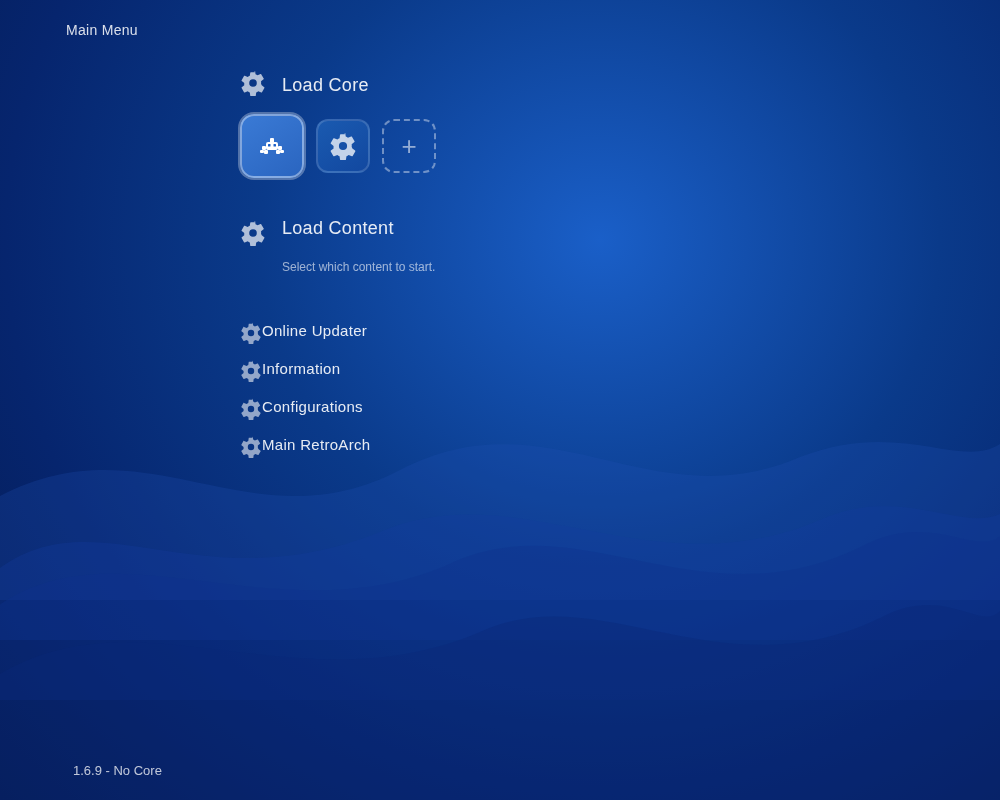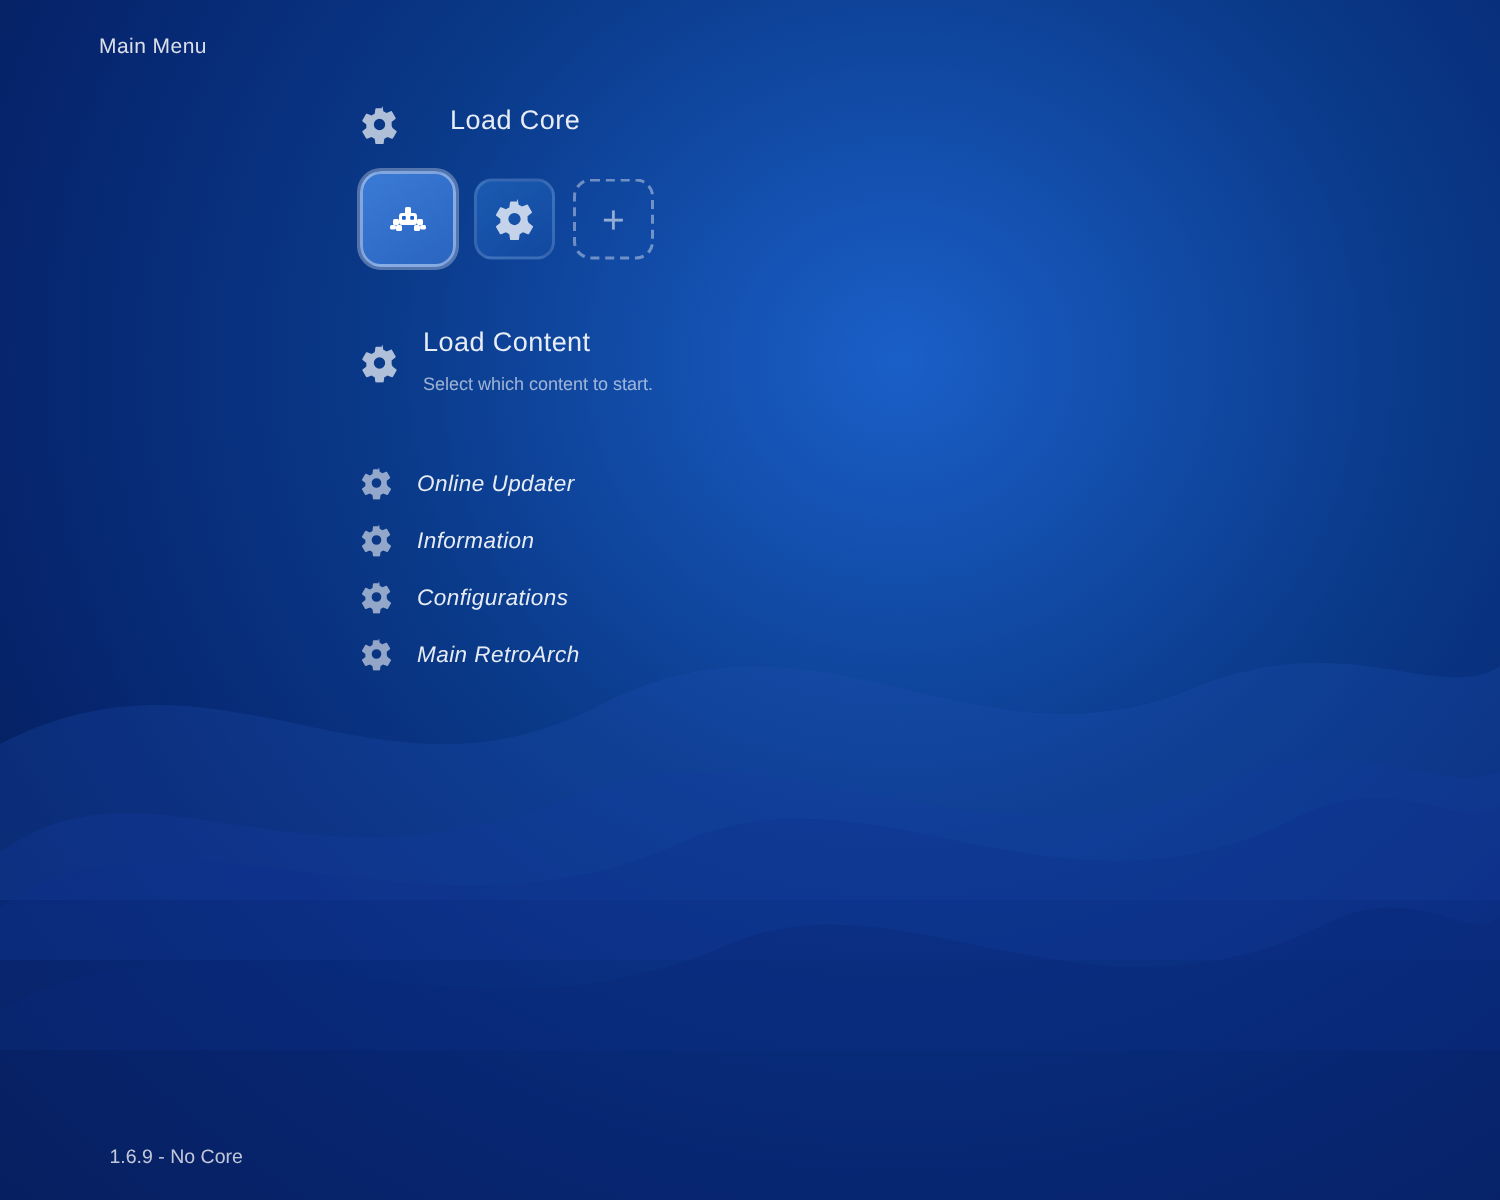--- a/index.html
+++ b/index.html
@@ -68,22 +68,22 @@
     .menu-area {
       position: absolute;
       top: 60px;
       left: 240px;
       width: 500px;
     }
 
     
     .load-core-row {
       display: flex;
-      align-items: flex-start;
-      gap: 34px;
+      align-items: flex-end;
+      gap: 16px;
       padding: 10px 0;
       cursor: pointer;
     }
 
     
     .core-icons-row {
       display: flex;
       align-items: center;
       gap: 12px;
       padding: 8px 0 20px 0;
@@ -126,61 +126,59 @@
 
     
     .spacegame-icon {
       width: 44px;
       height: 44px;
     }
 
     
     .load-content-row {
       display: flex;
-      align-items: center;
+      align-items: flex-start;
       gap: 16px;
       padding: 10px 0;
       margin-top: 10px;
       cursor: pointer;
     }
 
     .menu-label {
       font-size: 18px;
       font-weight: 300;
       color: rgba(255,255,255,0.9);
       letter-spacing: 0.3px;
     }
 
     .menu-label.small {
       font-size: 15px;
     }
 
     .menu-sublabel {
       font-size: 12px;
       color: rgba(255,255,255,0.6);
-      margin-top: 10px;
+      margin-top: 21px;
     }
 
     .menu-label-group {
       display: flex;
       flex-direction: column;
     }
 
     
     .secondary-menu {
       margin-top: 30px;
     }
 
     .secondary-menu-row {
       display: flex;
-      align-items: center;
-      gap: 16px;
+      align-items: flex-start;
       padding: 8px 0;
       cursor: pointer;
-      font-style: italic;
     }
 
     .gear-icon {
       width: 26px;
       height: 26px;
       flex-shrink: 0;
       opacity: 0.85;
     }
 
     .gear-icon-small {

